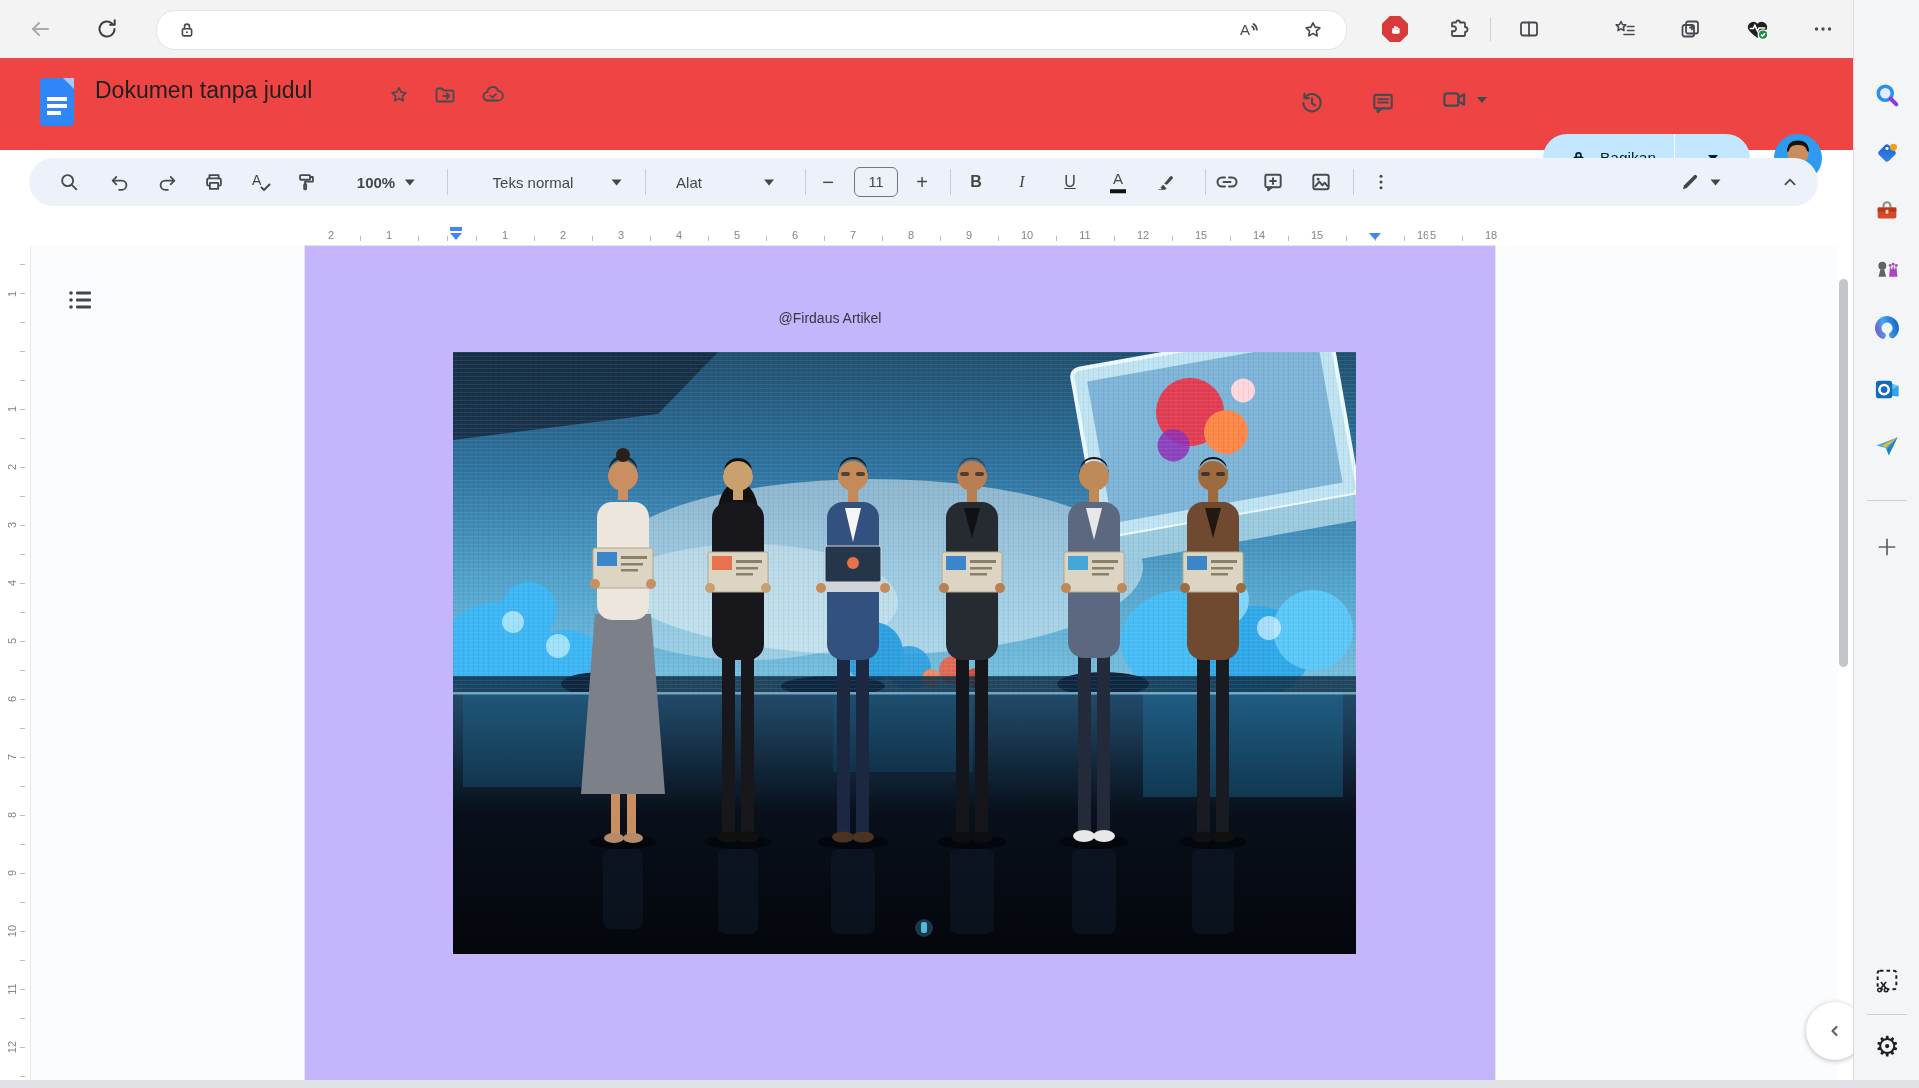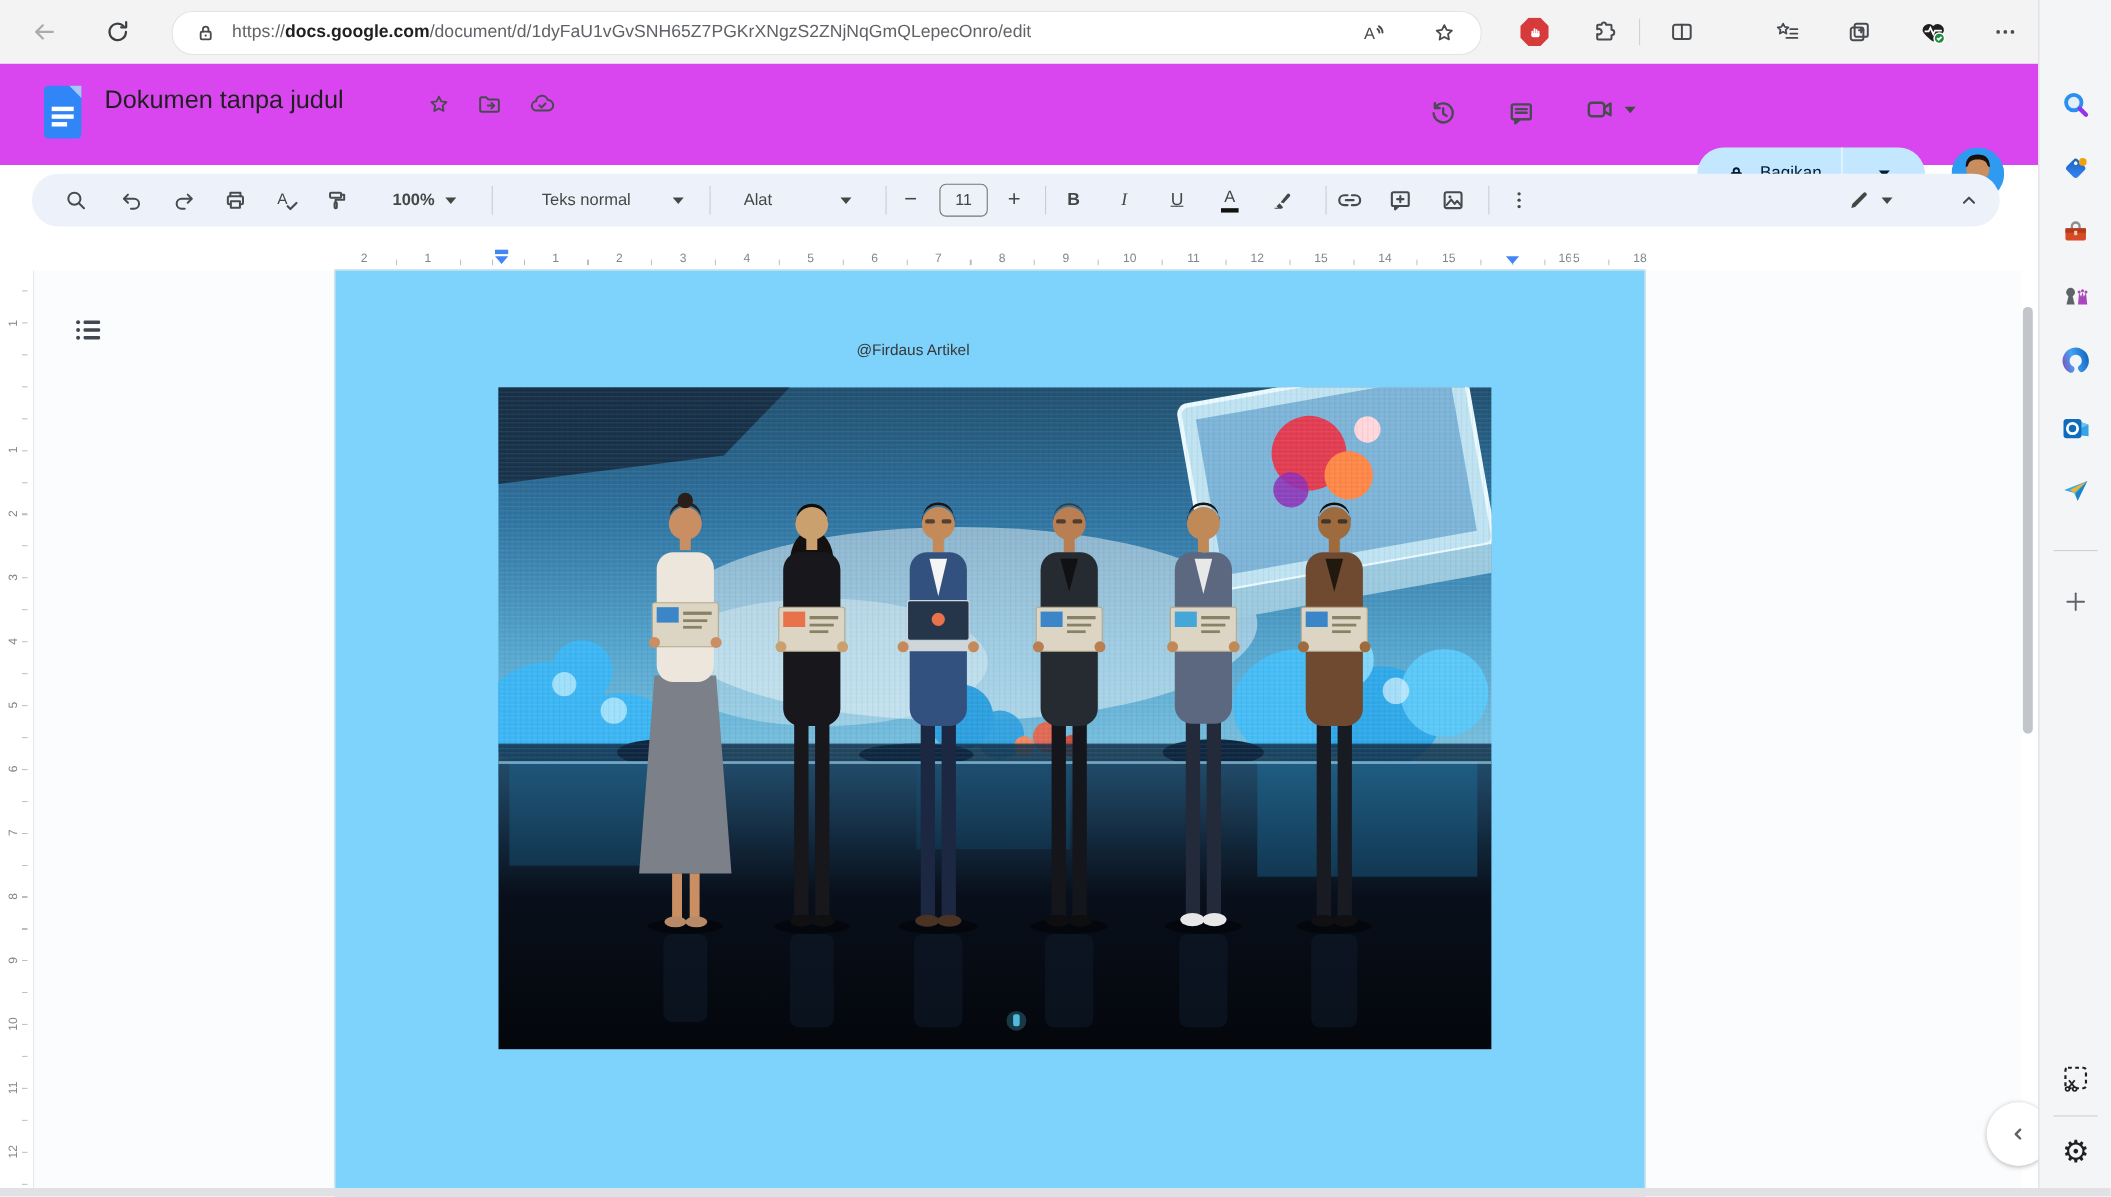--- a/index.html
+++ b/index.html
@@ -8,21 +8,21 @@
   
   .browser-bar{left:0;top:0;width:1919px;height:58px;background:#f3f3f4;border-bottom:1px solid #e1e1e3;}
   .url-pill{left:156px;top:10px;width:1189px;height:38px;background:#fff;border:1px solid #e4e4e6;border-radius:19px;display:flex;align-items:center;}
   .url-text{font-size:16px;color:#5f6368;white-space:nowrap;}
   .url-text b{color:#1f1f1f;font-weight:bold;}
   .bicon{display:flex;align-items:center;justify-content:center;width:34px;height:34px;border-radius:6px;}
   .ic{stroke:#474b4f;fill:none;stroke-width:1.8;stroke-linecap:round;stroke-linejoin:round;}
   .octagon{width:26px;height:26px;background:#d63a3a;clip-path:polygon(30% 0,70% 0,100% 30%,100% 70%,70% 100%,30% 100%,0 70%,0 30%);display:flex;align-items:center;justify-content:center;}
   .vdiv{width:1px;height:24px;background:#d2d2d4;}
   
-  .docs-header{left:0;top:58px;width:1853px;height:92px;background:#d946ef;}
+  .docs-header{left:0;top:58px;width:1853px;height:92px;background:#ef4444;}
   .doc-title{font-size:23px;color:#1f1f1f;}
   .menu-row{display:flex;gap:8px;}
   .menu-item{font-size:15px;color:#202124;padding:3px 10px;border-radius:6px;cursor:pointer;}
   .share-pill{left:1543px;top:76px;width:207px;height:48px;background:#c2e7ff;border-radius:24px;display:flex;align-items:center;color:#001d35;}
   .share-label{font-size:15.5px;font-weight:500;color:#001d35;}
   .caret{width:0;height:0;border-left:5px solid transparent;border-right:5px solid transparent;border-top:6px solid #444746;}
   .caret.dk{border-top-color:#001d35;}
   
   .toolbar{left:29px;top:158px;width:1789px;height:48px;background:#edf2fa;border-radius:24px;}
   .ti{position:absolute;top:50%;transform:translate(-50%,-50%);display:flex;align-items:center;justify-content:center;}
@@ -34,21 +34,21 @@
   .ruler-h{left:0;top:224px;width:1919px;height:22px;background:#fff;}
   .ticks-h{position:absolute;left:304px;top:12px;width:1192px;height:5px;background:repeating-linear-gradient(to right,#b9bdc1 0 1px,transparent 1px 29px);background-position:27px 0;}
   .rnum{position:absolute;top:50%;transform:translate(-50%,-50%);font-size:11px;color:#80868b;background:#fff;padding:0 2px;}
   .ruler-v{left:0;top:246px;width:30px;height:834px;background:#fff;border-right:1px solid #e7e9ec;}
   .ticks-v{position:absolute;left:20px;top:0;width:5px;height:834px;background:repeating-linear-gradient(to bottom,#b9bdc1 0 1px,transparent 1px 29px);background-position:0 18px;}
   .rnumv{position:absolute;left:12px;transform:translate(-50%,-50%) rotate(-90deg);font-size:11px;color:#80868b;background:#fff;padding:0 2px;}
   .ind-bar{position:absolute;left:450px;top:227px;width:12px;height:4px;background:#4285f4;}
   .ind-tri{position:absolute;width:0;height:0;border-left:6px solid transparent;border-right:6px solid transparent;border-top:7px solid #4285f4;}
   
   .canvas{left:30px;top:246px;width:1808px;height:834px;background:#fbfcfe;}
-  .page{left:304px;top:245px;width:1192px;height:843px;background:#7dd3fc;border:1px solid #e3e5e9;border-bottom:none;box-sizing:border-box;}
+  .page{left:304px;top:245px;width:1192px;height:843px;background:#c4b5fd;border:1px solid #e3e5e9;border-bottom:none;box-sizing:border-box;}
   .caption{position:absolute;left:525px;top:64px;transform:translateX(-50%);font-size:14px;color:#383838;}
   .photo{position:absolute;left:148px;top:106px;width:903px;height:602px;}
   .doc-scrollbar{left:1839px;top:279px;width:9px;height:388px;border-radius:4.5px;background:#c2c6ca;}
   
   .edge-sidebar{left:1853px;top:0;width:66px;height:1080px;background:#f4f5f7;border-left:1px solid #dcdcdf;}
   .sicon{position:absolute;left:50%;transform:translate(-50%,-50%);width:34px;height:34px;display:flex;align-items:center;justify-content:center;border-radius:6px;}
   .sdiv{position:absolute;left:13px;width:40px;height:1px;background:#cfcfd2;}
   .float-chevron{left:1806px;top:1002px;width:58px;height:58px;background:#fff;border-radius:50%;box-shadow:0 1px 5px rgba(0,0,0,.28);display:flex;align-items:center;justify-content:center;}
   .bottom-strip{left:0;top:1080px;width:1919px;height:8px;background:#dfe1e4;}
   .outline-btn{left:62px;top:284px;width:36px;height:32px;display:flex;align-items:center;justify-content:center;border-radius:6px;}
@@ -79,21 +79,20 @@
     <div class="abs url-pill">
       <span style="margin:0 14px 0 20px;display:flex;">
         <svg width="20" height="20" viewBox="0 0 24 24">
             <g class="ic" style="stroke:#474b4f;stroke-width:2;">
               <rect x="6.5" y="10.5" width="11" height="8.5" rx="1.5"></rect>
               <path d="M9 10.5V8a3 3 0 0 1 6 0v2.5"></path>
             </g>
             <circle cx="12" cy="14.8" r="1.2" fill="#474b4f"></circle>
           </svg>
       </span>
-      <span class="url-text"><span>https://</span><b>docs.google.com</b><span>/document/d/1dyFaU1vGvSNH65Z7PGKrXNgzS2ZNjNqGmQLepecOnro/edit</span></span>
       <span style="margin-left:auto;display:flex;align-items:center;gap:30px;margin-right:16px;">
         <span class="bicon">
           <svg width="24" height="24" viewBox="0 0 24 24">
               <text x="3" y="17" font-size="15" fill="#474b4f" font-family="Liberation Sans,sans-serif">A</text>
               <g class="ic">
                 <path d="M16.6 6a7 7 0 0 1 3.2 5.6"></path>
                 <path d="M15.2 8.4a4 4 0 0 1 1.8 3.2"></path>
               </g>
             </svg>
         </span>

